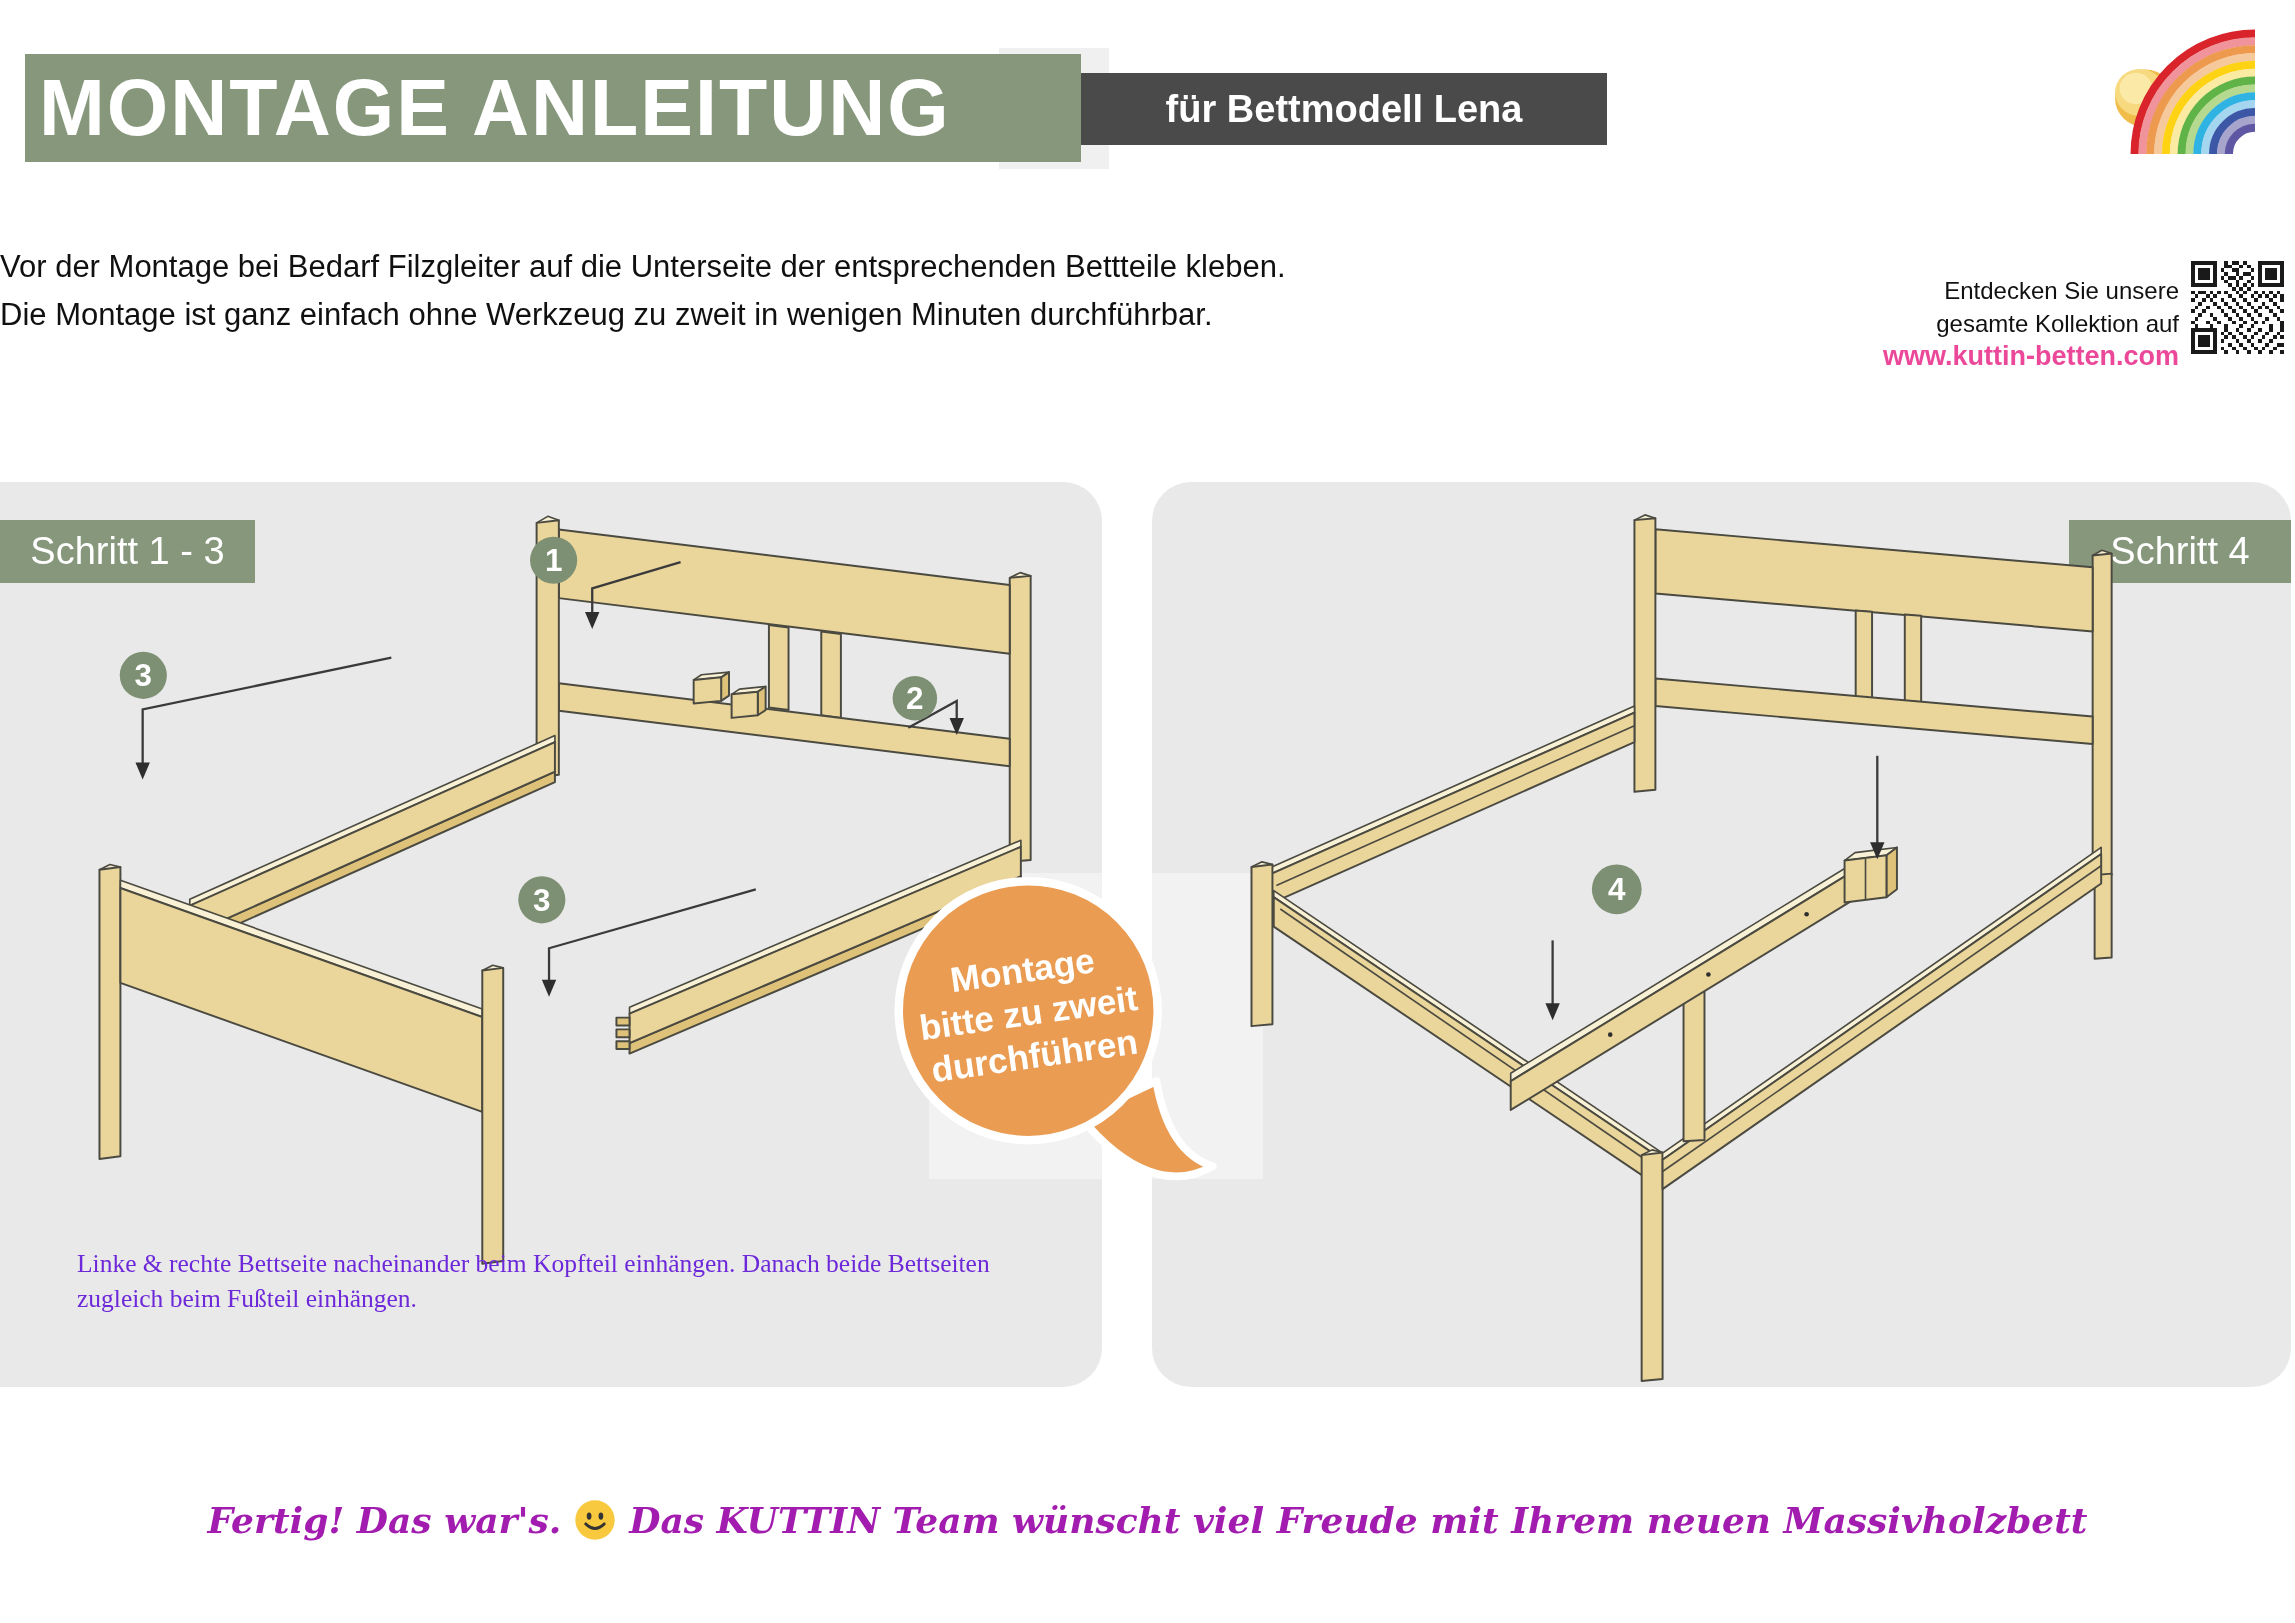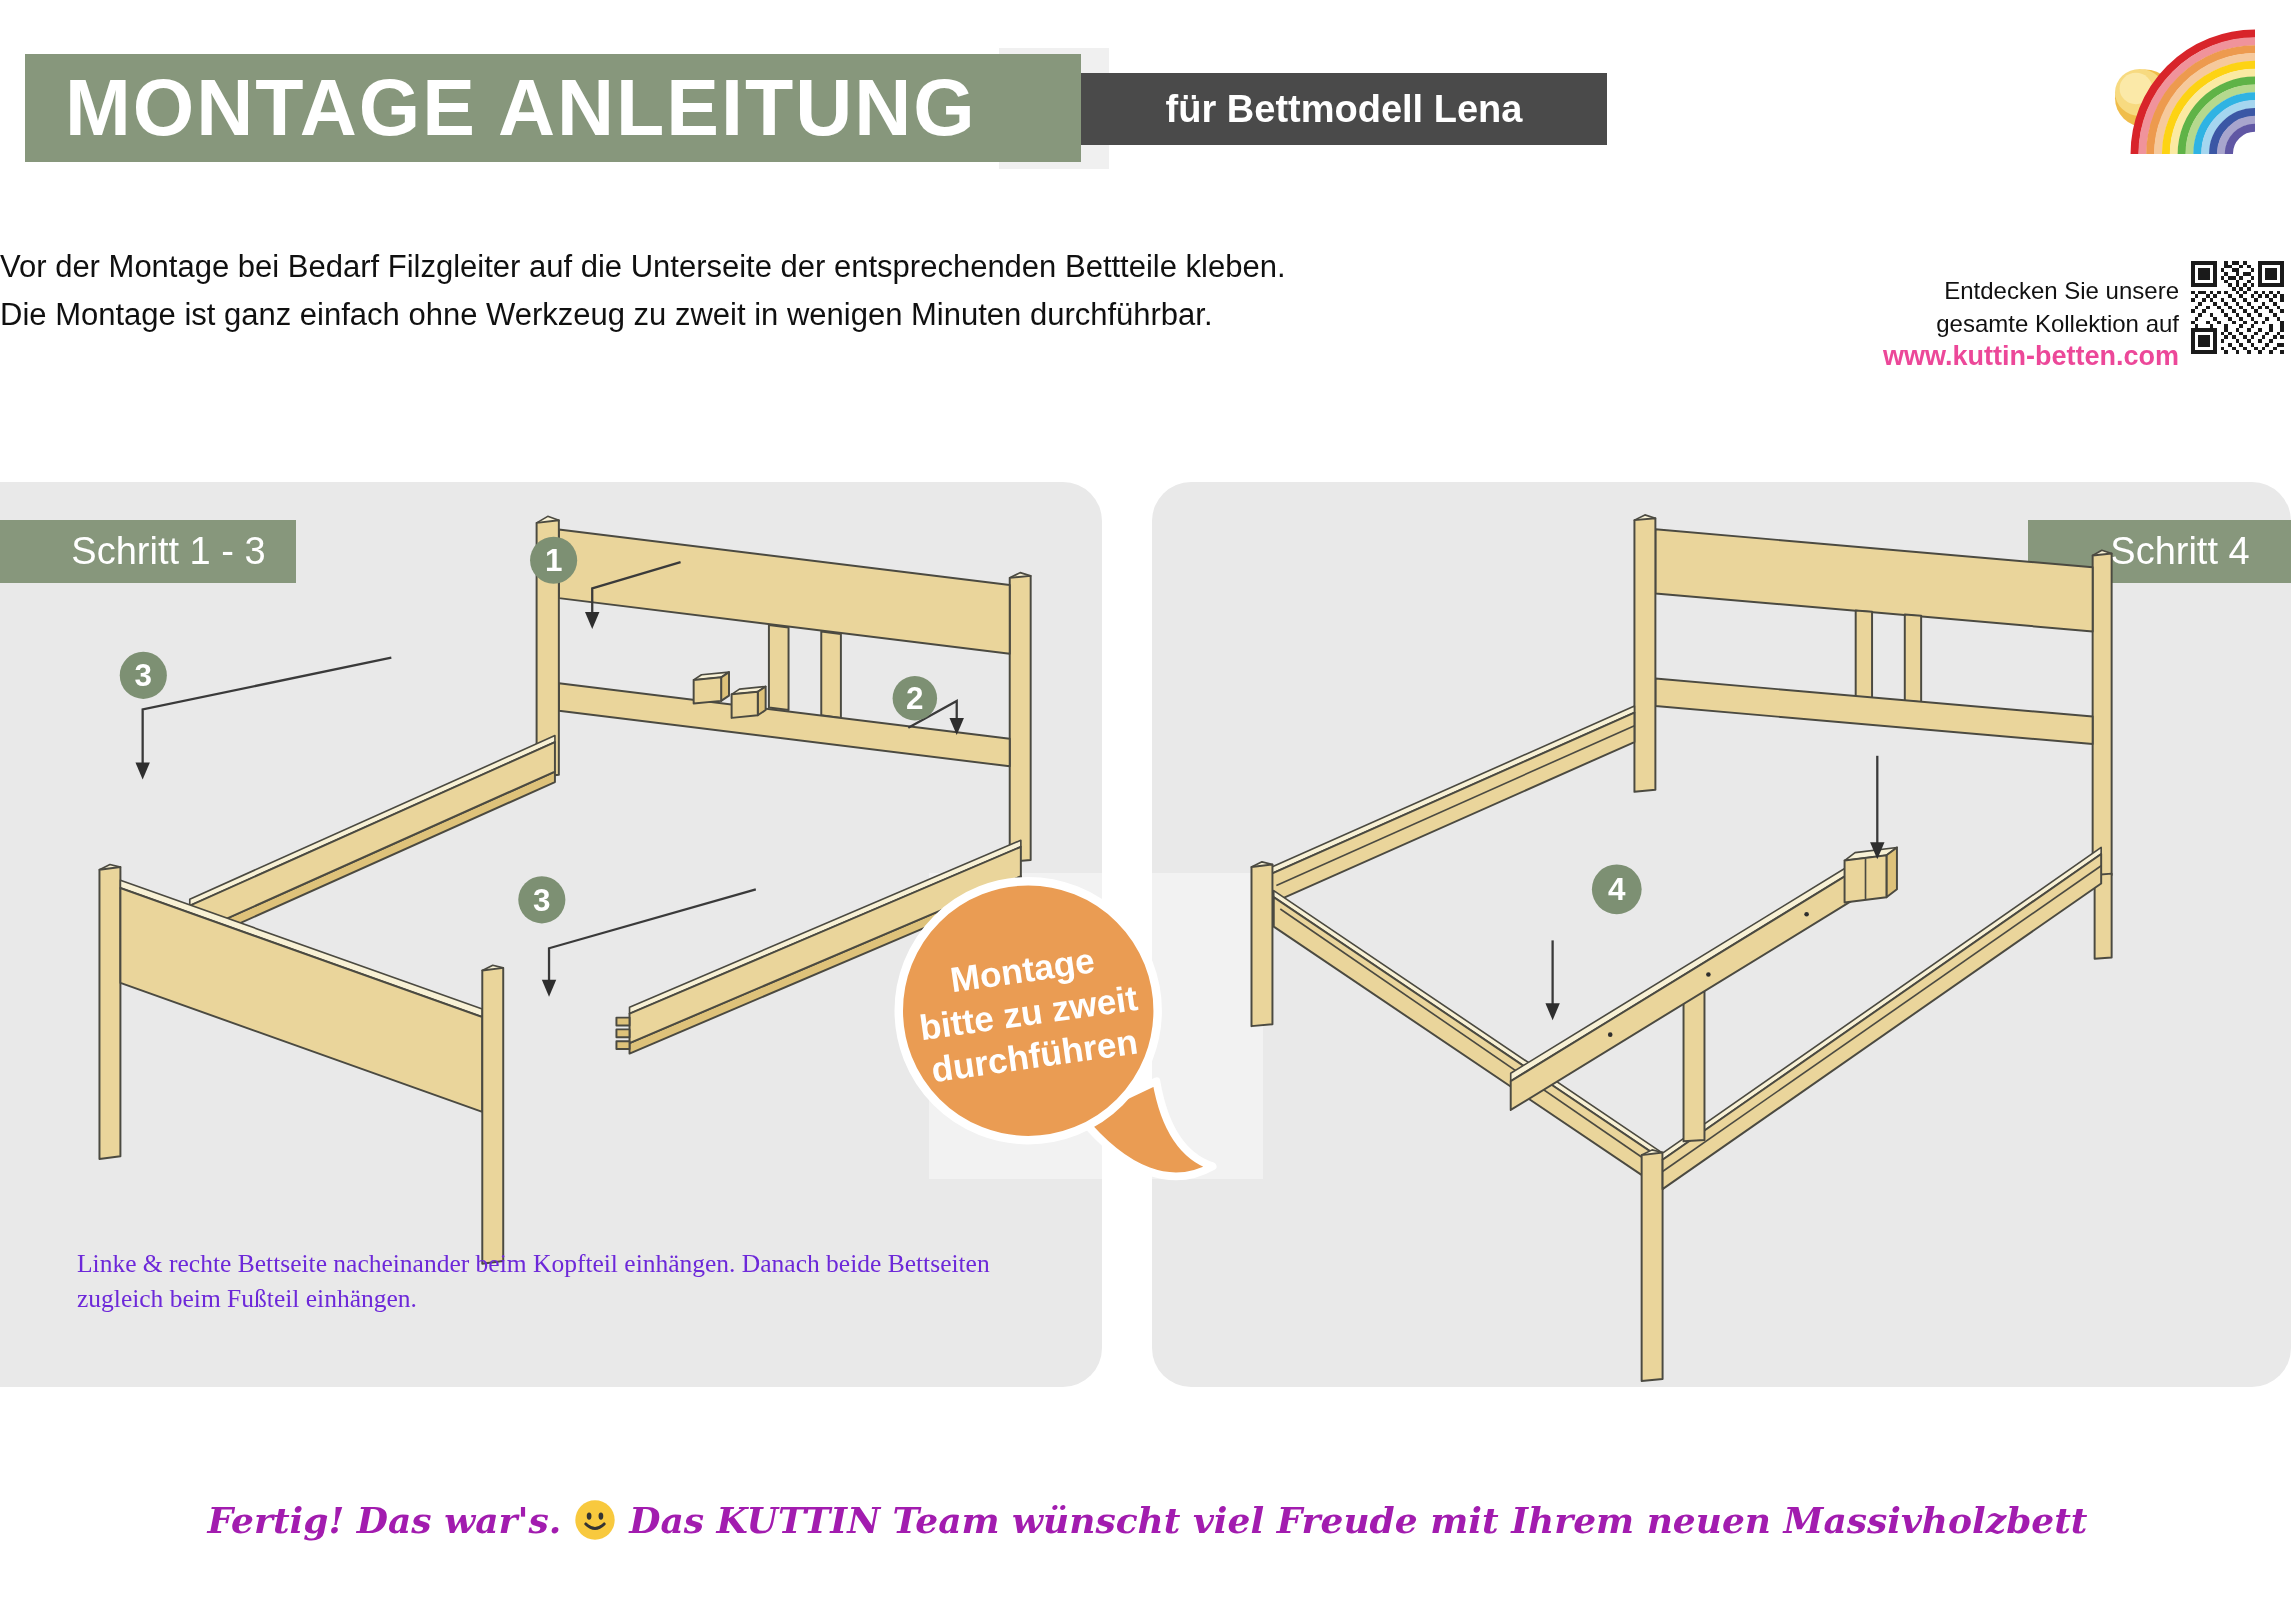--- a/index.html
+++ b/index.html
@@ -2,21 +2,21 @@
 <html style="font-size:10.5px"><head>
 <meta charset="utf-8">
 <style>
   html,body{margin:0;padding:0;background:#ffffff;}
   #canvas{position:relative;width:2295px;height:1623px;background:#ffffff;overflow:hidden;
           font-family:"Liberation Sans","DejaVu Sans",sans-serif;}
 
   
   .hdr-shadow{position:absolute;left:999px;top:48px;width:110px;height:121px;background:#f0f0f0;z-index:0;}
   .hdr-green{position:absolute;left:25px;top:54px;width:1056px;height:108px;background:#87977c;z-index:1;
-             display:flex;align-items:center;padding-left:40px;box-sizing:border-box;}
+             display:flex;align-items:center;padding-left:14px;box-sizing:border-box;}
   .hdr-green span{color:#fff;font-size:79px;font-weight:bold;letter-spacing:2px;white-space:nowrap;}
   .hdr-dark{position:absolute;left:1081px;top:73px;width:526px;height:72px;background:#4a4a4a;z-index:1;
             display:flex;align-items:center;justify-content:center;font-weight:bold;}
   .hdr-dark span{color:#fff;font-size:38px;white-space:nowrap;}
 
   .intro{position:absolute;left:0;top:243px;width:1826px;
          font-size:31px;line-height:48px;color:#101010;z-index:1;}
 
   
   .rainbow{position:absolute;left:2098px;top:23px;width:157px;height:131px;z-index:1;}
@@ -24,21 +24,21 @@
               color:#47474a;letter-spacing:6.5px;z-index:1;white-space:nowrap;}
   .qr-note{position:absolute;right:116px;top:274px;text-align:right;font-size:24px;line-height:33px;color:#111;z-index:1;}
   .qr-note .url{font-weight:bold;font-size:27px;color:#ec4899;}
   .qr{position:absolute;right:11px;top:261px;width:93px;height:93px;z-index:1;}
 
   
   .panel{position:absolute;top:482px;height:905px;background:#e9e9e9;}
   .panel-left{left:0;width:1102px;border-radius:0 39px 39px 0;}
   .panel-right{left:1152px;width:1139px;border-radius:39px;}
   .step-label{position:absolute;top:38px;height:63px;background:#87977c;color:#fff;font-size:38px;
-              display:flex;align-items:center;justify-content:center;z-index:3;padding-left:41px;}
+              display:flex;align-items:center;justify-content:center;z-index:3;}
   .label-left{left:0;width:255px;}
   .label-right{right:0;width:222px;}
   .caption{position:absolute;top:764px;font-size:25.5px;line-height:35px;color:#6d28d9;
            white-space:pre-line;z-index:3;font-family:Liberation Serif, serif;}
   .caption-left{left:77px;width:995px;}
   .caption-right{left:77px;width:1041px;}
   .bed{position:absolute;left:0;top:0;z-index:3;}
 
   .litebox{position:absolute;top:873px;height:306px;background:#f2f2f2;z-index:2;}
   .litebox-l{left:929px;width:173px;}

